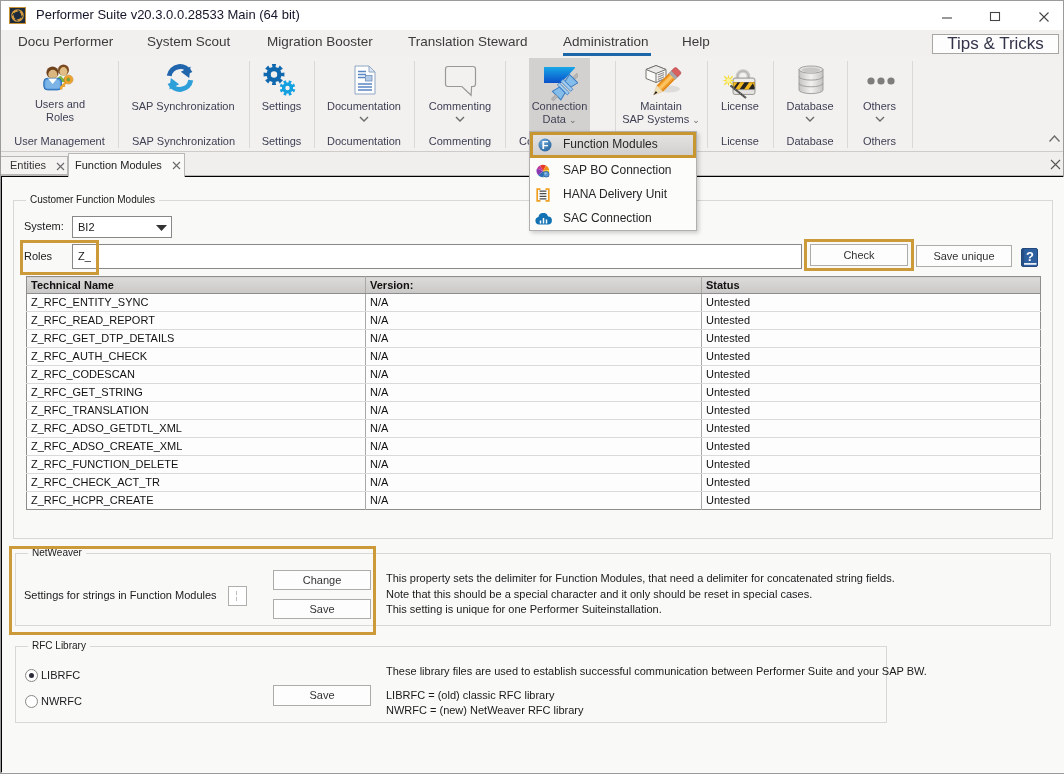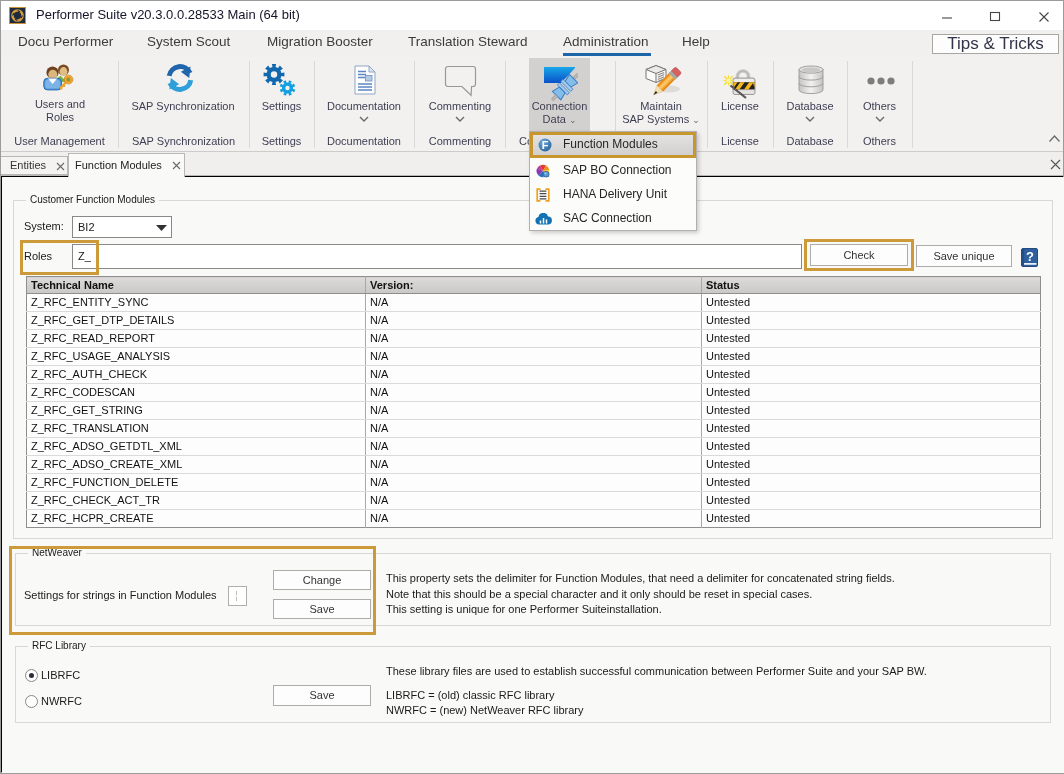--- a/index.html
+++ b/index.html
@@ -320,31 +320,26 @@
             <th>Technical Name</th>
             <th>Version:</th>
             <th>Status</th>
           </tr>
       <tr>
             <td>Z_RFC_ENTITY_SYNC</td>
             <td>N/A</td>
             <td>Untested</td>
           </tr>
       <tr>
+            <td>Z_RFC_READ_REPORT</td>
+            <td>N/A</td>
+            <td>Untested</td>
+          </tr>
+      <tr>
             <td>Z_RFC_GET_DTP_DETAILS</td>
-            <td>N/A</td>
-            <td>Untested</td>
-          </tr>
-      <tr>
-            <td>Z_RFC_READ_REPORT</td>
-            <td>N/A</td>
-            <td>Untested</td>
-          </tr>
-      <tr>
-            <td>Z_RFC_USAGE_ANALYSIS</td>
             <td>N/A</td>
             <td>Untested</td>
           </tr>
       <tr>
             <td>Z_RFC_AUTH_CHECK</td>
             <td>N/A</td>
             <td>Untested</td>
           </tr>
       <tr>
             <td>Z_RFC_CODESCAN</td>
@@ -398,21 +393,21 @@
     </div>
     <div class="btn" style="left:271px;top:393px;width:98px;height:20px;line-height:18px">Change</div>
     <div class="btn" style="left:271px;top:422px;width:98px;height:20px;line-height:18px">Save</div>
     <div class="obox" style="left:7px;top:369px;width:367px;height:89px"></div>
     <div class="txt" style="left:384px;top:394px;line-height:15.5px">
       This property sets the delimiter for Function Modules, that need a delimiter for concatenated string fields.<br>
       Note that this should be a special character and it only should be reset in special cases.<br>
       This setting is unique for one Performer Suiteinstallation.
     </div>
 
-    <div class="gbox" style="left:13px;top:469px;width:1036px;height:77px">
+    <div class="gbox" style="left:13px;top:469px;width:872px;height:77px">
       <div class="glegend">RFC Library</div>
     </div>
     <div class="radio sel" style="left:23px;top:492px"></div>
     <div class="lbl" style="left:39px;top:492px">LIBRFC</div>
     <div class="radio" style="left:23px;top:518px"></div>
     <div class="lbl" style="left:39px;top:518px">NWRFC</div>
     <div class="btn" style="left:271px;top:508px;width:98px;height:21px;line-height:19px">Save</div>
     <div class="txt" style="left:384px;top:488px">These library files are used to establish successful communication between Performer Suite and your SAP BW.</div>
     <div class="txt" style="left:384px;top:511px;line-height:15px">LIBRFC = (old) classic RFC library<br>NWRFC = (new) NetWeaver RFC library</div>
   </div>

